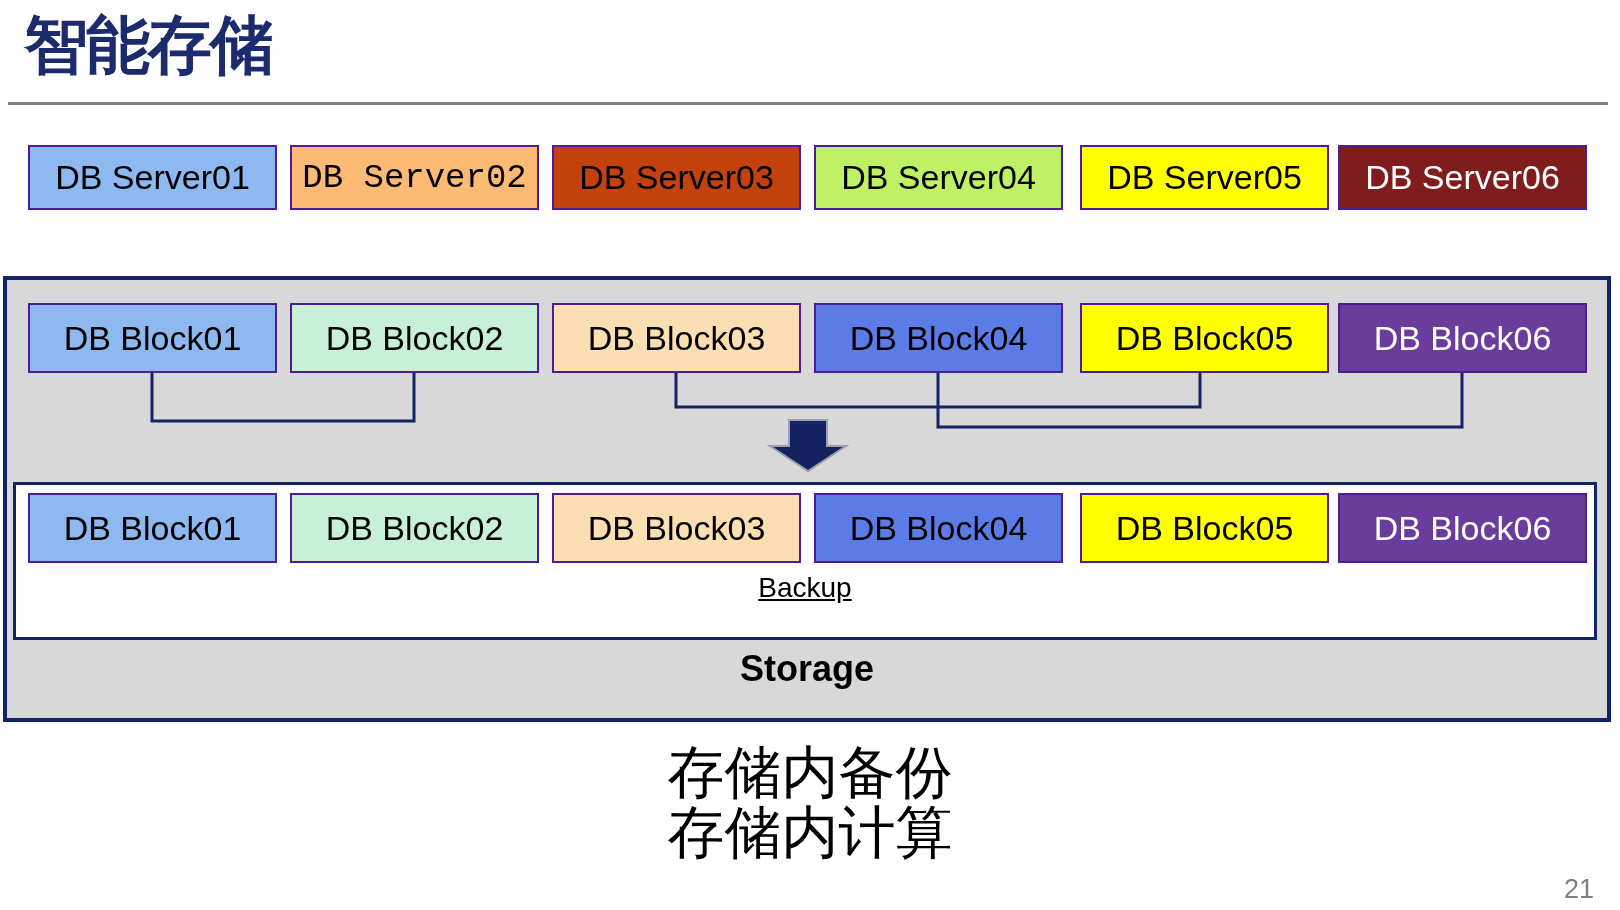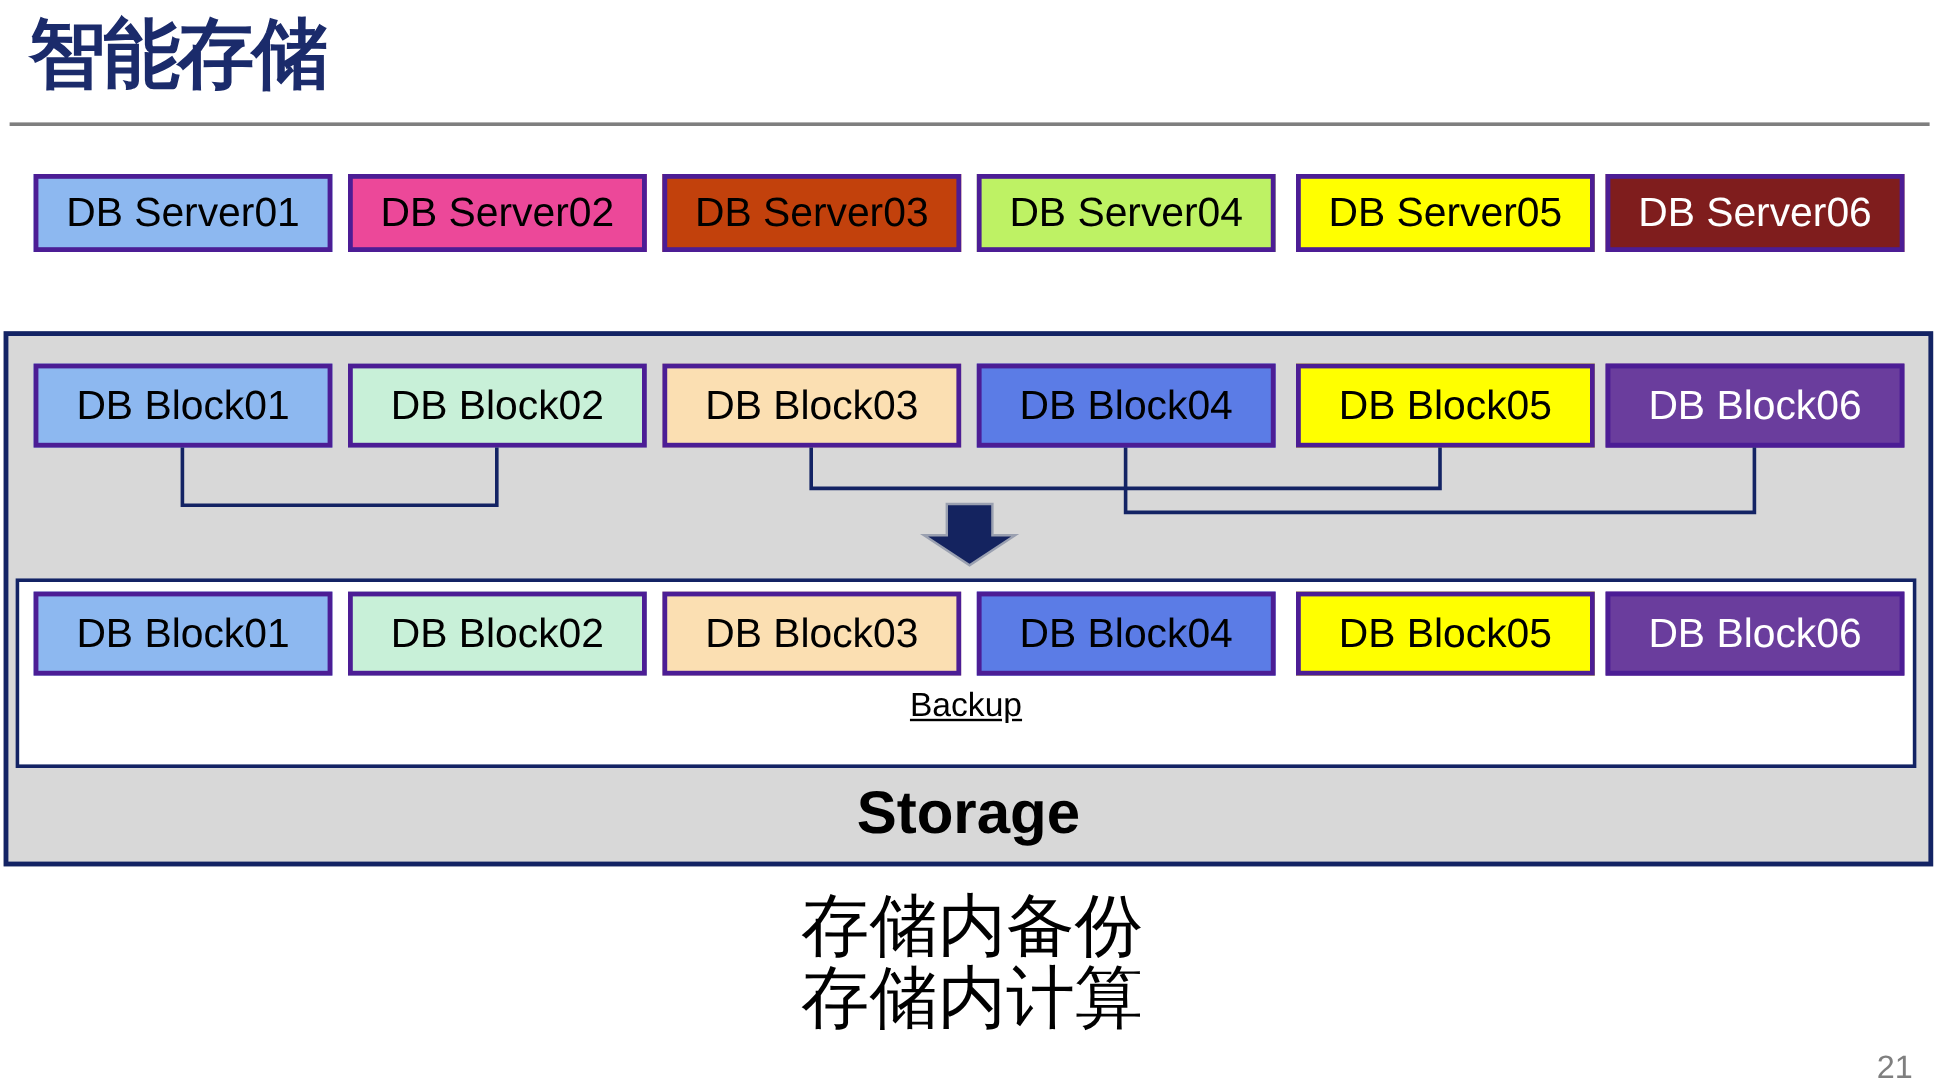--- a/index.html
+++ b/index.html
@@ -2,54 +2,54 @@
 <html><head>
 <meta charset="utf-8">
 <style>
   html,body{margin:0;padding:0;background:#ffffff;}
   body{font-family:"Liberation Sans", sans-serif;}
   .slide{position:relative;width:1620px;height:910px;background:#ffffff;overflow:hidden;}
 
   .title{position:absolute;left:24px;top:2px;font-size:64px;font-weight:bold;letter-spacing:-2px;}
   .rule{position:absolute;left:8px;top:102px;width:1600px;height:3px;background:#7f7f7f;}
 
-  .box{position:absolute;width:249px;border:4px solid #4c1d95;box-sizing:border-box;
+  .box{position:absolute;width:249px;border:2px solid #4c1d95;box-sizing:border-box;
        display:flex;align-items:center;justify-content:center;font-size:34px;}
   .row-server{top:145px;height:65px;}
   .row-upper{top:303px;height:70px;}
   .row-lower{top:493px;height:70px;}
   .p0{left:28px;} .p1{left:290px;} .p2{left:552px;} .p3{left:814px;} .p4{left:1080px;} .p5{left:1338px;}
 
   .container{position:absolute;left:3px;top:276px;width:1608px;height:446px;
              background:#d8d8d8;border:4px solid #132364;box-sizing:border-box;}
   .inner-box{position:absolute;left:13px;top:482px;width:1584px;height:158px;
              background:#ffffff;border:3px solid #132364;box-sizing:border-box;}
 
   .overlay{position:absolute;left:0;top:0;width:1620px;height:910px;pointer-events:none;}
 
   .backup-label{position:absolute;left:13px;top:572px;width:1584px;text-align:center;
                 font-size:28px;color:#000000;text-decoration:underline;}
   .storage-label{position:absolute;left:3px;top:648px;width:1608px;text-align:center;
-                 font-size:50px;font-weight:bold;color:#000000;}
+                 font-size:36px;font-weight:bold;color:#000000;}
 
   .caption{position:absolute;left:0;top:742px;width:1620px;text-align:center;
            font-size:57px;line-height:60px;color:#000000;}
   .page-number{position:absolute;top:874px;right:26px;font-size:27px;color:#7f7f7f;}
 </style>
 </head>
 <body>
 
 <div class="slide">
 
   <div class="title" style="color: rgb(27, 43, 107);">智能存储</div>
 
   <div class="rule"></div>
 
   <div class="box row-server p0" style="background-color: rgb(141, 184, 240); color: rgb(0, 0, 0);">DB Server01</div>
-  <div class="box row-server p1" style="background-color: #ec4899; color: rgb(0, 0, 0);">DB Server02</div>
+  <div class="box row-server p1" style="background-color: #fdba74; color: rgb(0, 0, 0); font-family: Liberation Mono, monospace;">DB Server02</div>
   <div class="box row-server p2" style="background-color: #c2410c; color: rgb(0, 0, 0);">DB Server03</div>
   <div class="box row-server p3" style="background-color: #bef264; color: rgb(0, 0, 0);">DB Server04</div>
   <div class="box row-server p4" style="background-color: rgb(255, 255, 0); color: rgb(0, 0, 0);">DB Server05</div>
   <div class="box row-server p5" style="background-color: #7f1d1d; color: rgb(255, 255, 255);">DB Server06</div>
 
   <div class="container"></div>
 
   <div class="box row-upper p0" style="background-color: rgb(141, 184, 240); color: rgb(0, 0, 0);">DB Block01</div>
   <div class="box row-upper p1" style="background-color: rgb(200, 240, 216); color: rgb(0, 0, 0);">DB Block02</div>
   <div class="box row-upper p2" style="background-color: rgb(251, 223, 178); color: rgb(0, 0, 0);">DB Block03</div>

